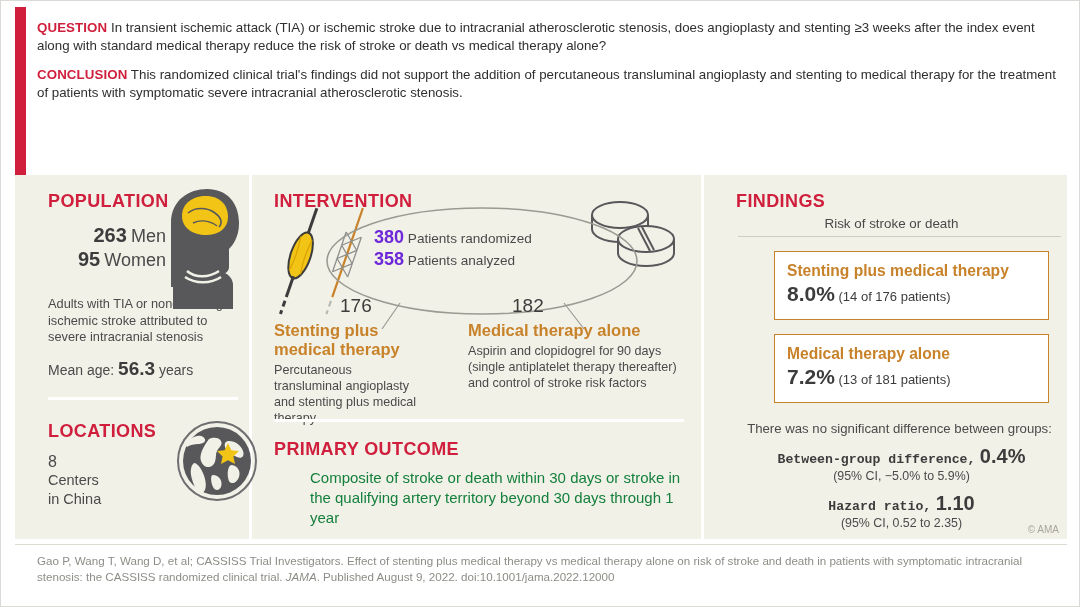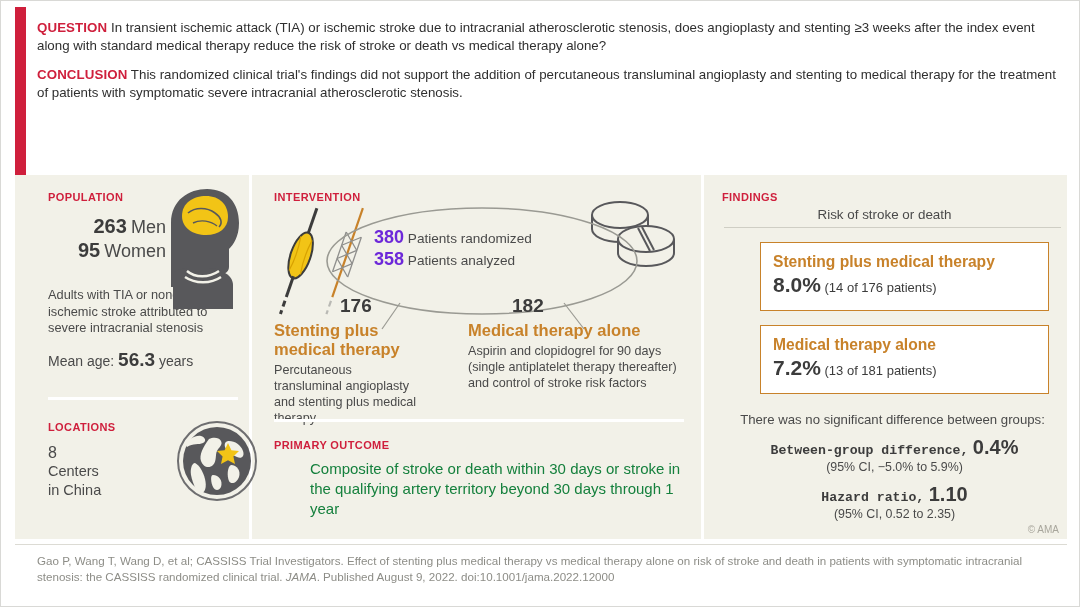--- a/index.html
+++ b/index.html
@@ -32,21 +32,21 @@
   .body-area{position:absolute;left:14px;top:174px;width:1052px;height:364px;background:#f2f1e8;}
   .vdiv{position:absolute;top:0;width:3px;height:364px;background:#ffffff;}
   .vdiv.a{left:234px;}
   .vdiv.b{left:686px;}
 
   .col{position:absolute;top:0;box-sizing:border-box;}
   .col-pop{left:11px;width:223px;}
   .col-int{left:237px;width:449px;}
   .col-fin{left:689px;width:363px;}
 
-  .sect-label{color:#cf1f3c;font-weight:700;font-size:11px;letter-spacing:0.4px;}
+  .sect-label{color:#cf1f3c;font-weight:700;font-size:18px;letter-spacing:0.4px;}
 
   
   .pop-wrap{position:relative;padding:16px 0 0 22px;}
   .pop-counts{margin-top:12px;font-size:15px;color:#4a4a4a;line-height:23px;width:118px;text-align:right;}
   .pop-counts .big{font-size:20px;font-weight:700;color:#3c3c3c;}
   .pop-counts .unit{font-size:18px;color:#4a4a4a;}
   .pop-desc{margin-top:24px;font-size:12.8px;line-height:16.5px;color:#4a4a4a;width:200px;}
   .pop-age{margin-top:12px;font-size:14px;color:#4a4a4a;}
   .pop-age .big{font-size:19px;font-weight:700;color:#3c3c3c;}
 
@@ -61,37 +61,37 @@
   .globe-icon{position:absolute;right:-8px;top:-4px;}
 
   
   .int-wrap{position:relative;padding:16px 0 0 22px;height:426px;box-sizing:border-box;}
   .devices{position:absolute;left:6px;top:28px;}
   .pills{position:absolute;left:332px;top:14px;}
   .ellipse-box{position:absolute;left:70px;top:28px;}
   .ellipse-text{position:absolute;left:122px;top:52px;font-size:13.6px;color:#4a4a4a;line-height:21px;white-space:nowrap;}
   .ellipse-text .big{font-size:18px;font-weight:700;color:#6d28d9;}
 
-  .arm-n{position:absolute;font-size:19px;font-weight:700;color:#3c3c3c;}
+  .arm-n{position:absolute;font-size:19px;font-weight:400;color:#3c3c3c;}
   .arm-n.left{left:88px;top:120px;}
   .arm-n.right{left:260px;top:120px;}
 
   .arm{position:absolute;top:146px;}
   .arm.left{left:22px;width:148px;}
   .arm.right{left:216px;width:215px;}
   .arm-title{color:#c8822a;font-weight:700;font-size:16.5px;line-height:19px;}
   .arm-desc{margin-top:3px;font-size:12.6px;line-height:16px;color:#4a4a4a;}
 
   .hdiv2{position:absolute;left:22px;top:244px;width:410px;height:3px;background:#ffffff;}
 
   .po-wrap{position:absolute;left:22px;top:264px;width:420px;}
   .po-text{margin-top:8px;margin-left:36px;font-size:15px;line-height:20px;color:#15803d;}
 
   
-  .fin-wrap{position:relative;padding:16px 0 0 18px;height:364px;box-sizing:border-box;}
+  .fin-wrap{position:relative;padding:16px 0 0 32px;height:364px;box-sizing:border-box;}
   .fin-sub{margin-top:4px;text-align:center;font-size:13.4px;color:#4a4a4a;padding-right:20px;}
   .fin-rule{margin:5px 6px 0 2px;height:1px;background:#cfcec4;}
   .fin-box{
     margin:14px 18px 0 38px;background:#ffffff;border:1.5px solid #c8822a;
     padding:9px 12px 10px 12px;box-sizing:border-box;
   }
   .fin-box .fb-title{color:#c8822a;font-weight:700;font-size:15.6px;line-height:19px;}
   .fin-box .fb-val{margin-top:2px;color:#3c3c3c;font-size:13px;line-height:24px;}
   .fin-box .fb-val .pct{font-size:21px;font-weight:700;}
 

